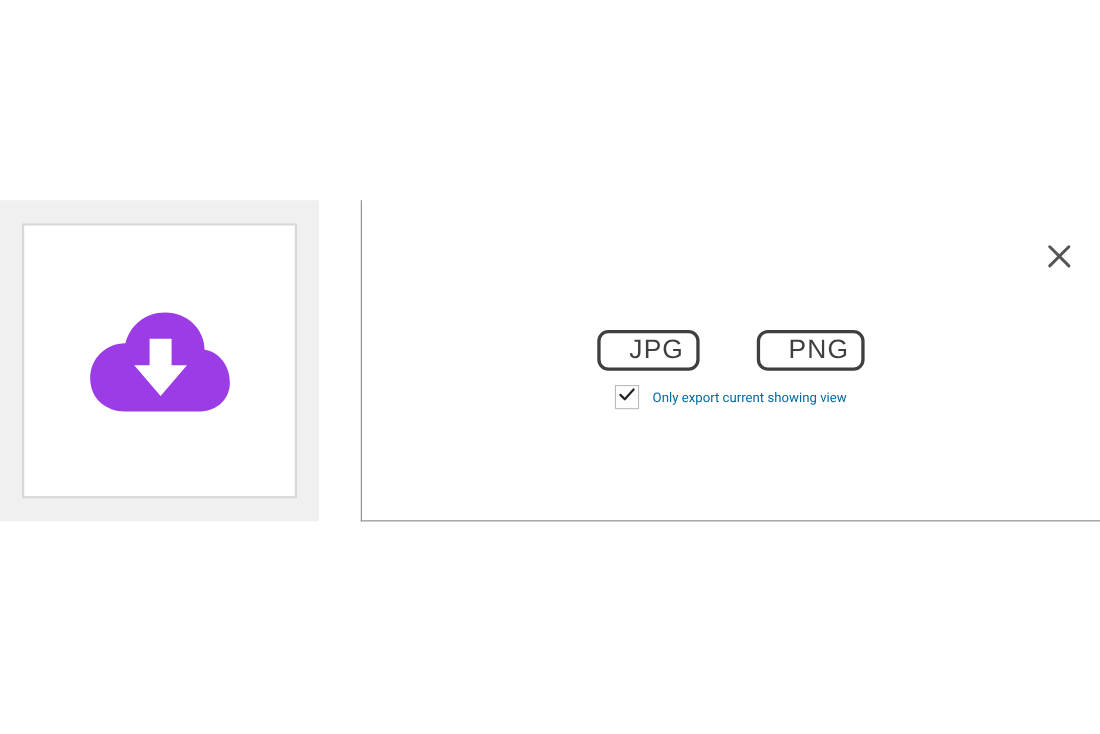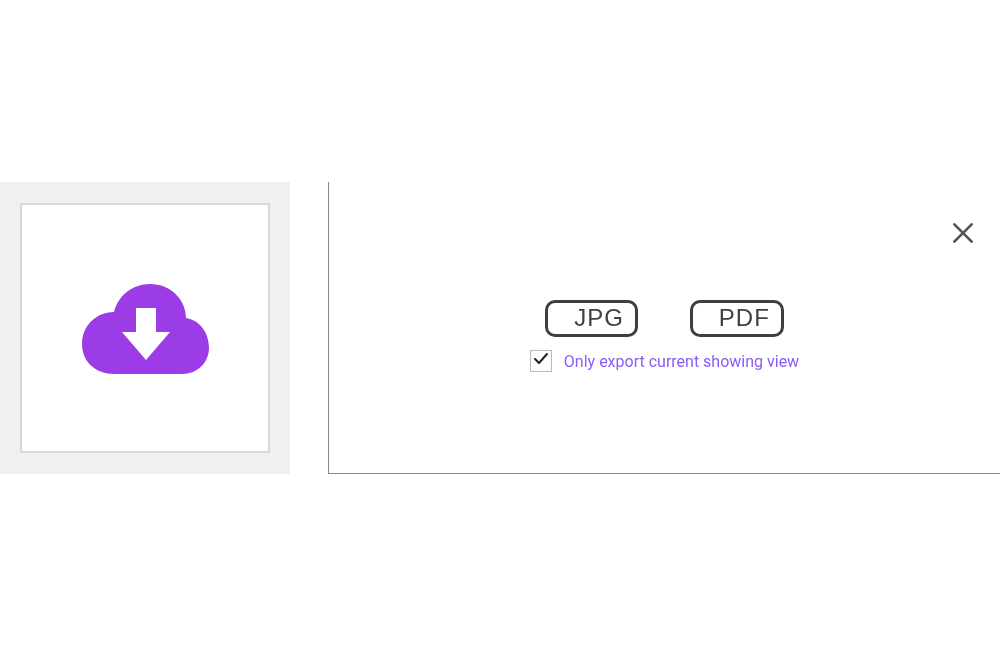--- a/index.html
+++ b/index.html
@@ -104,22 +104,22 @@
       display: flex;
       align-items: center;
       justify-content: center;
       cursor: pointer;
     }
     .checkbox svg {
       width: 16px;
       height: 16px;
     }
     .checkbox-label {
-      font-size: 16px;
-      color: #8b5cf6;
+      font-size: 12px;
+      color: #0369a1;
     }
   </style>
 </head>
 <body>
 
 <div class="download-tile-area">
   <div class="download-tile">
     <span>
       <svg class="cloud-download-icon" viewBox="0 0 135 100">
         <path fill="#9b3ce6" d="M108,42 C108,24 93,8 72,8 C54,8 40,20 36,36 C18,36 4,50 4,68 C4,86 18,98 36,98 L104,98 C120,98 131,86 131,72 C131,56 121,44 108,42 Z"></path>
@@ -134,21 +134,21 @@
     <span>
       <svg viewBox="0 0 24 24" stroke="#555" stroke-width="2.5" fill="none" stroke-linecap="round">
         <line x1="4" y1="4" x2="20" y2="20"></line>
         <line x1="20" y1="4" x2="4" y2="20"></line>
       </svg>
     </span>
   </div>
 
   <div class="format-row">
     <div class="format-badge">JPG</div>
-    <div class="format-badge">PDF</div>
+    <div class="format-badge">PNG</div>
   </div>
 
   <div class="checkbox-row">
     <div class="checkbox">
       <span>
         <svg viewBox="0 0 16 16" stroke="#222" stroke-width="2" fill="none" stroke-linecap="round" stroke-linejoin="round">
           <polyline points="2,8 6,12 14,3"></polyline>
         </svg>
       </span>
     </div>

